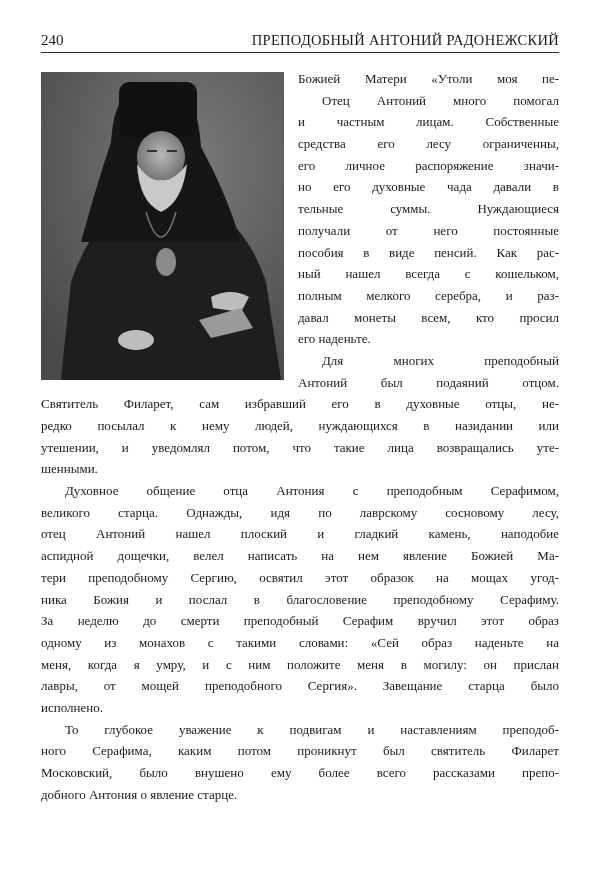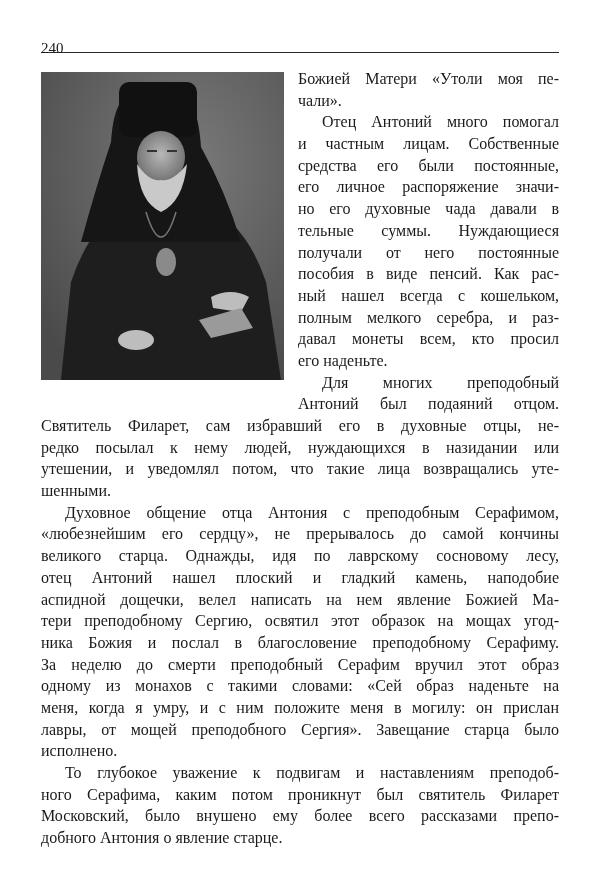--- a/index.html
+++ b/index.html
@@ -1,40 +1,41 @@
 <!DOCTYPE html>
 <html><head>
   <meta charset="utf-8">
   <style>
     html, body { margin: 0; padding: 0; background: #ffffff; }
     body { width: 600px; height: 892px; position: relative; overflow: hidden;
       font-family: "Liberation Serif", "DejaVu Serif", serif; color: #1a1a1a; }
     .page { position: absolute; left: 41px; top: 0; width: 518px; }
     .running-head { position: absolute; top: 30px; left: 0; width: 518px; height: 22px;
       border-bottom: 1.3px solid #2a2a2a; font-size: 15px; }
-    .folio { position: absolute; left: 0; top: 10px; }
+    .folio { position: absolute; left: 0; top: 2px; }
     .head-title { position: absolute; right: 0; top: 2px; letter-spacing: 0.3px; font-size: 14.5px; }
     .portrait { position: absolute; left: 0; top: 72px; width: 243px; height: 308px;
       background: #5a5a5a; overflow: hidden; }
     .portrait svg { display: block; }
-    .body-text { position: absolute; top: 68px; left: 0; width: 518px; font-size: 16px; line-height: 21.7px; }
+    .body-text { position: absolute; top: 68px; left: 0; width: 518px; font-size: 13px; line-height: 21.7px; }
     .line { display: block; height: 21.7px; white-space: nowrap; text-align: justify; text-align-last: justify; }
     .line.last { text-align-last: left; }
     .line.narrow { margin-left: 257px; width: 261px; }
     .line.full { width: 518px; }
     .indent { padding-left: 24px; }
     .narrow.indent { width: 237px; }
     .full.indent { width: 494px; }
   </style>
 </head>
 <body>
 
 <div class="page">
   <div class="running-head">
     <span class="folio">240</span>
+    <span class="head-title">ПРЕПОДОБНЫЙ АНТОНИЙ РАДОНЕЖСКИЙ</span>
   </div>
 
   <div class="portrait">
     <svg width="243" height="308" viewBox="0 0 243 308" xmlns="http://www.w3.org/2000/svg">
       <defs>
         <radialGradient id="bg" cx="60%" cy="30%" r="80%">
           <stop offset="0" stop-color="#7a7a7a"></stop>
           <stop offset="1" stop-color="#4a4a4a"></stop>
         </radialGradient>
         <radialGradient id="face" cx="50%" cy="45%" r="60%">
@@ -62,41 +63,39 @@
 
       <ellipse cx="95" cy="268" rx="18" ry="10" fill="#bdbdbd"></ellipse>
       <path d="M170 225 Q190 215 208 225 L200 240 Q185 238 172 236 Z" fill="#bdbdbd"></path>
 
       <polygon points="158,248 200,236 212,256 170,266" fill="#9a9a9a"></polygon>
     </svg>
   </div>
 
   <div class="body-text" id="body-text">
       <span class="line narrow">Божией Матери «Утоли моя пе-</span>
-      <span class="line narrow last">чали».</span>
       <span class="line narrow indent">Отец Антоний много помогал</span>
       <span class="line narrow">и частным лицам. Собственные</span>
-      <span class="line narrow">средства его были постоянные,</span>
+      <span class="line narrow">средства его лесу ограниченны,</span>
       <span class="line narrow">его личное распоряжение значи-</span>
       <span class="line narrow">но его духовные чада давали в</span>
       <span class="line narrow">тельные суммы. Нуждающиеся</span>
       <span class="line narrow">получали от него постоянные</span>
       <span class="line narrow">пособия в виде пенсий. Как рас-</span>
       <span class="line narrow">ный нашел всегда с кошельком,</span>
       <span class="line narrow">полным мелкого серебра, и раз-</span>
       <span class="line narrow">давал монеты всем, кто просил</span>
       <span class="line narrow last">его наденьте.</span>
       <span class="line narrow indent">Для многих преподобный</span>
       <span class="line narrow">Антоний был подаяний отцом.</span>
       <span class="line full">Святитель Филарет, сам избравший его в духовные отцы, не-</span>
       <span class="line full">редко посылал к нему людей, нуждающихся в назидании или</span>
       <span class="line full">утешении, и уведомлял потом, что такие лица возвращались уте-</span>
       <span class="line full last">шенными.</span>
       <span class="line full indent">Духовное общение отца Антония с преподобным Серафимом,</span>
-      <span class="line full">«любезнейшим его сердцу», не прерывалось до самой кончины</span>
       <span class="line full">великого старца. Однажды, идя по лаврскому сосновому лесу,</span>
       <span class="line full">отец Антоний нашел плоский и гладкий камень, наподобие</span>
       <span class="line full">аспидной дощечки, велел написать на нем явление Божией Ма-</span>
       <span class="line full">тери преподобному Сергию, освятил этот образок на мощах угод-</span>
       <span class="line full">ника Божия и послал в благословение преподобному Серафиму.</span>
       <span class="line full">За неделю до смерти преподобный Серафим вручил этот образ</span>
       <span class="line full">одному из монахов с такими словами: «Сей образ наденьте на</span>
       <span class="line full">меня, когда я умру, и с ним положите меня в могилу: он прислан</span>
       <span class="line full">лавры, от мощей преподобного Сергия». Завещание старца было</span>
       <span class="line full last">исполнено.</span>

